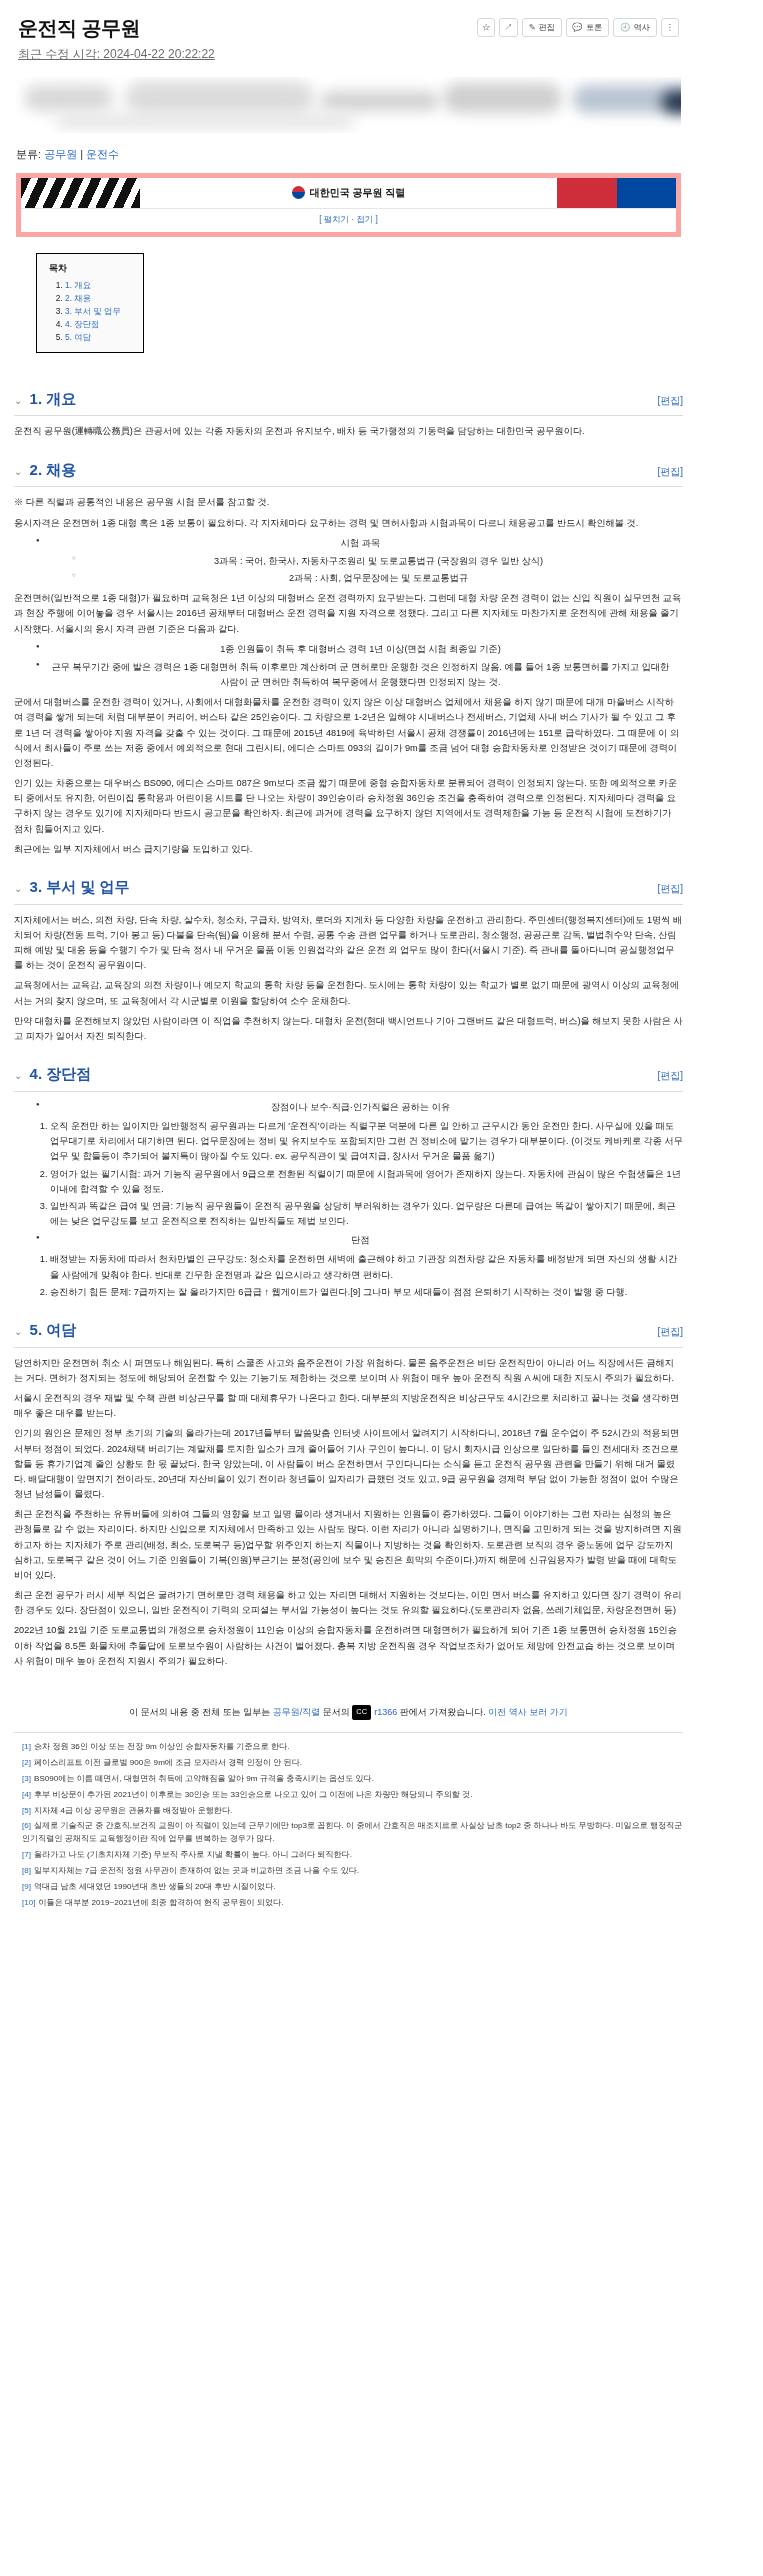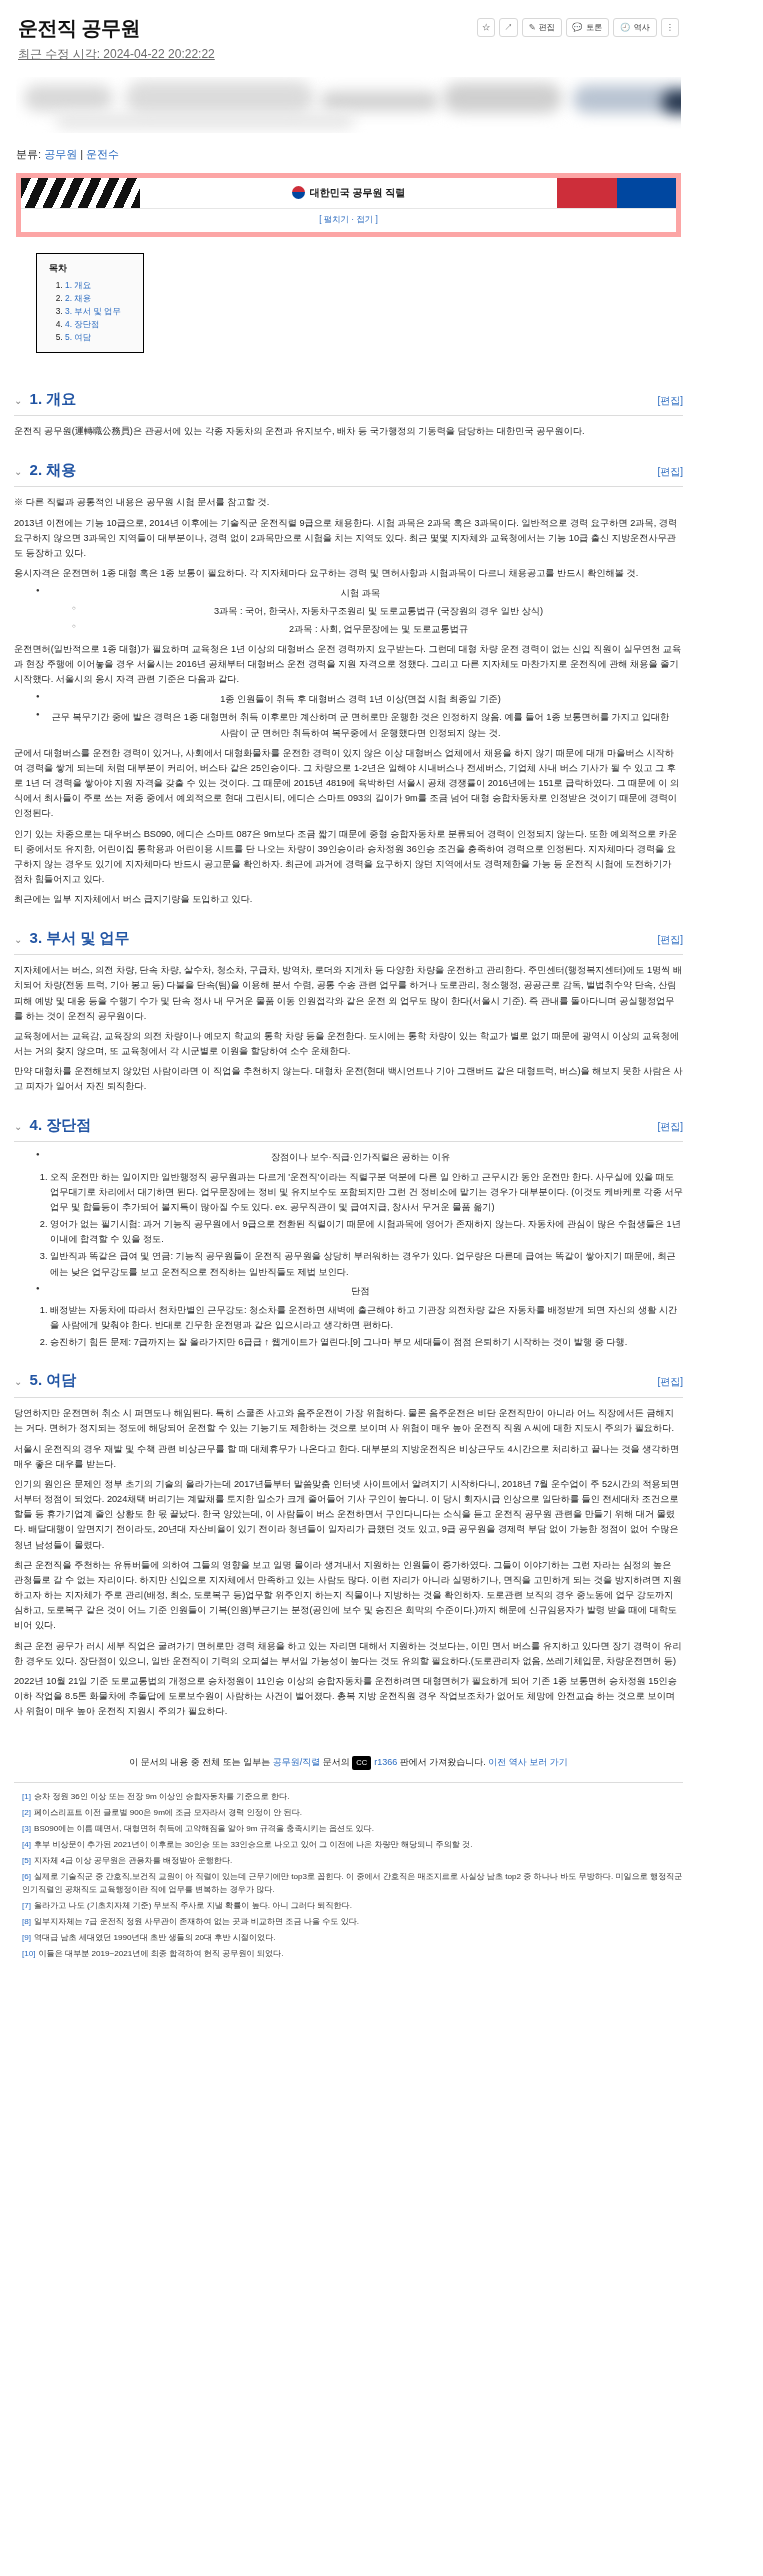--- a/index.html
+++ b/index.html
@@ -207,21 +207,20 @@
     <div class="sec-head">
       <div class="sec-title">
         <span class="chev">⌄</span>
         <span>2.</span>
         <span>채용</span>
       </div>
       <div class="sec-edit">[편집]</div>
     </div>
     <hr class="sec-rule">
     <p>※ 다른 직렬과 공통적인 내용은 공무원 시험 문서를 참고할 것.</p>
-    <p>2013년 이전에는 기능 10급으로, 2014년 이후에는 기술직군 운전직렬 9급으로 채용한다. 시험 과목은 2과목 혹은 3과목이다. 일반적으로 경력 요구하면 2과목, 경력 요구하지 않으면 3과목인 지역들이 대부분이나, 경력 없이 2과목만으로 시험을 치는 지역도 있다. 최근 몇몇 지자체와 교육청에서는 기능 10급 출신 지방운전사무관도 등장하고 있다.</p>
     <p>응시자격은 운전면허 1종 대형 혹은 1종 보통이 필요하다. 각 지자체마다 요구하는 경력 및 면허사항과 시험과목이 다르니 채용공고를 반드시 확인해볼 것.</p>
     <ul class="bullet-list">
       <li>
         <span>시험 과목</span>
         <ul class="dash-list">
           <li>3과목 : 국어, 한국사, 자동차구조원리 및 도로교통법규 (국장원의 경우 일반 상식)</li>
           <li>2과목 : 사회, 업무문장에는 및 도로교통법규</li>
         </ul>
       </li>
     </ul>

